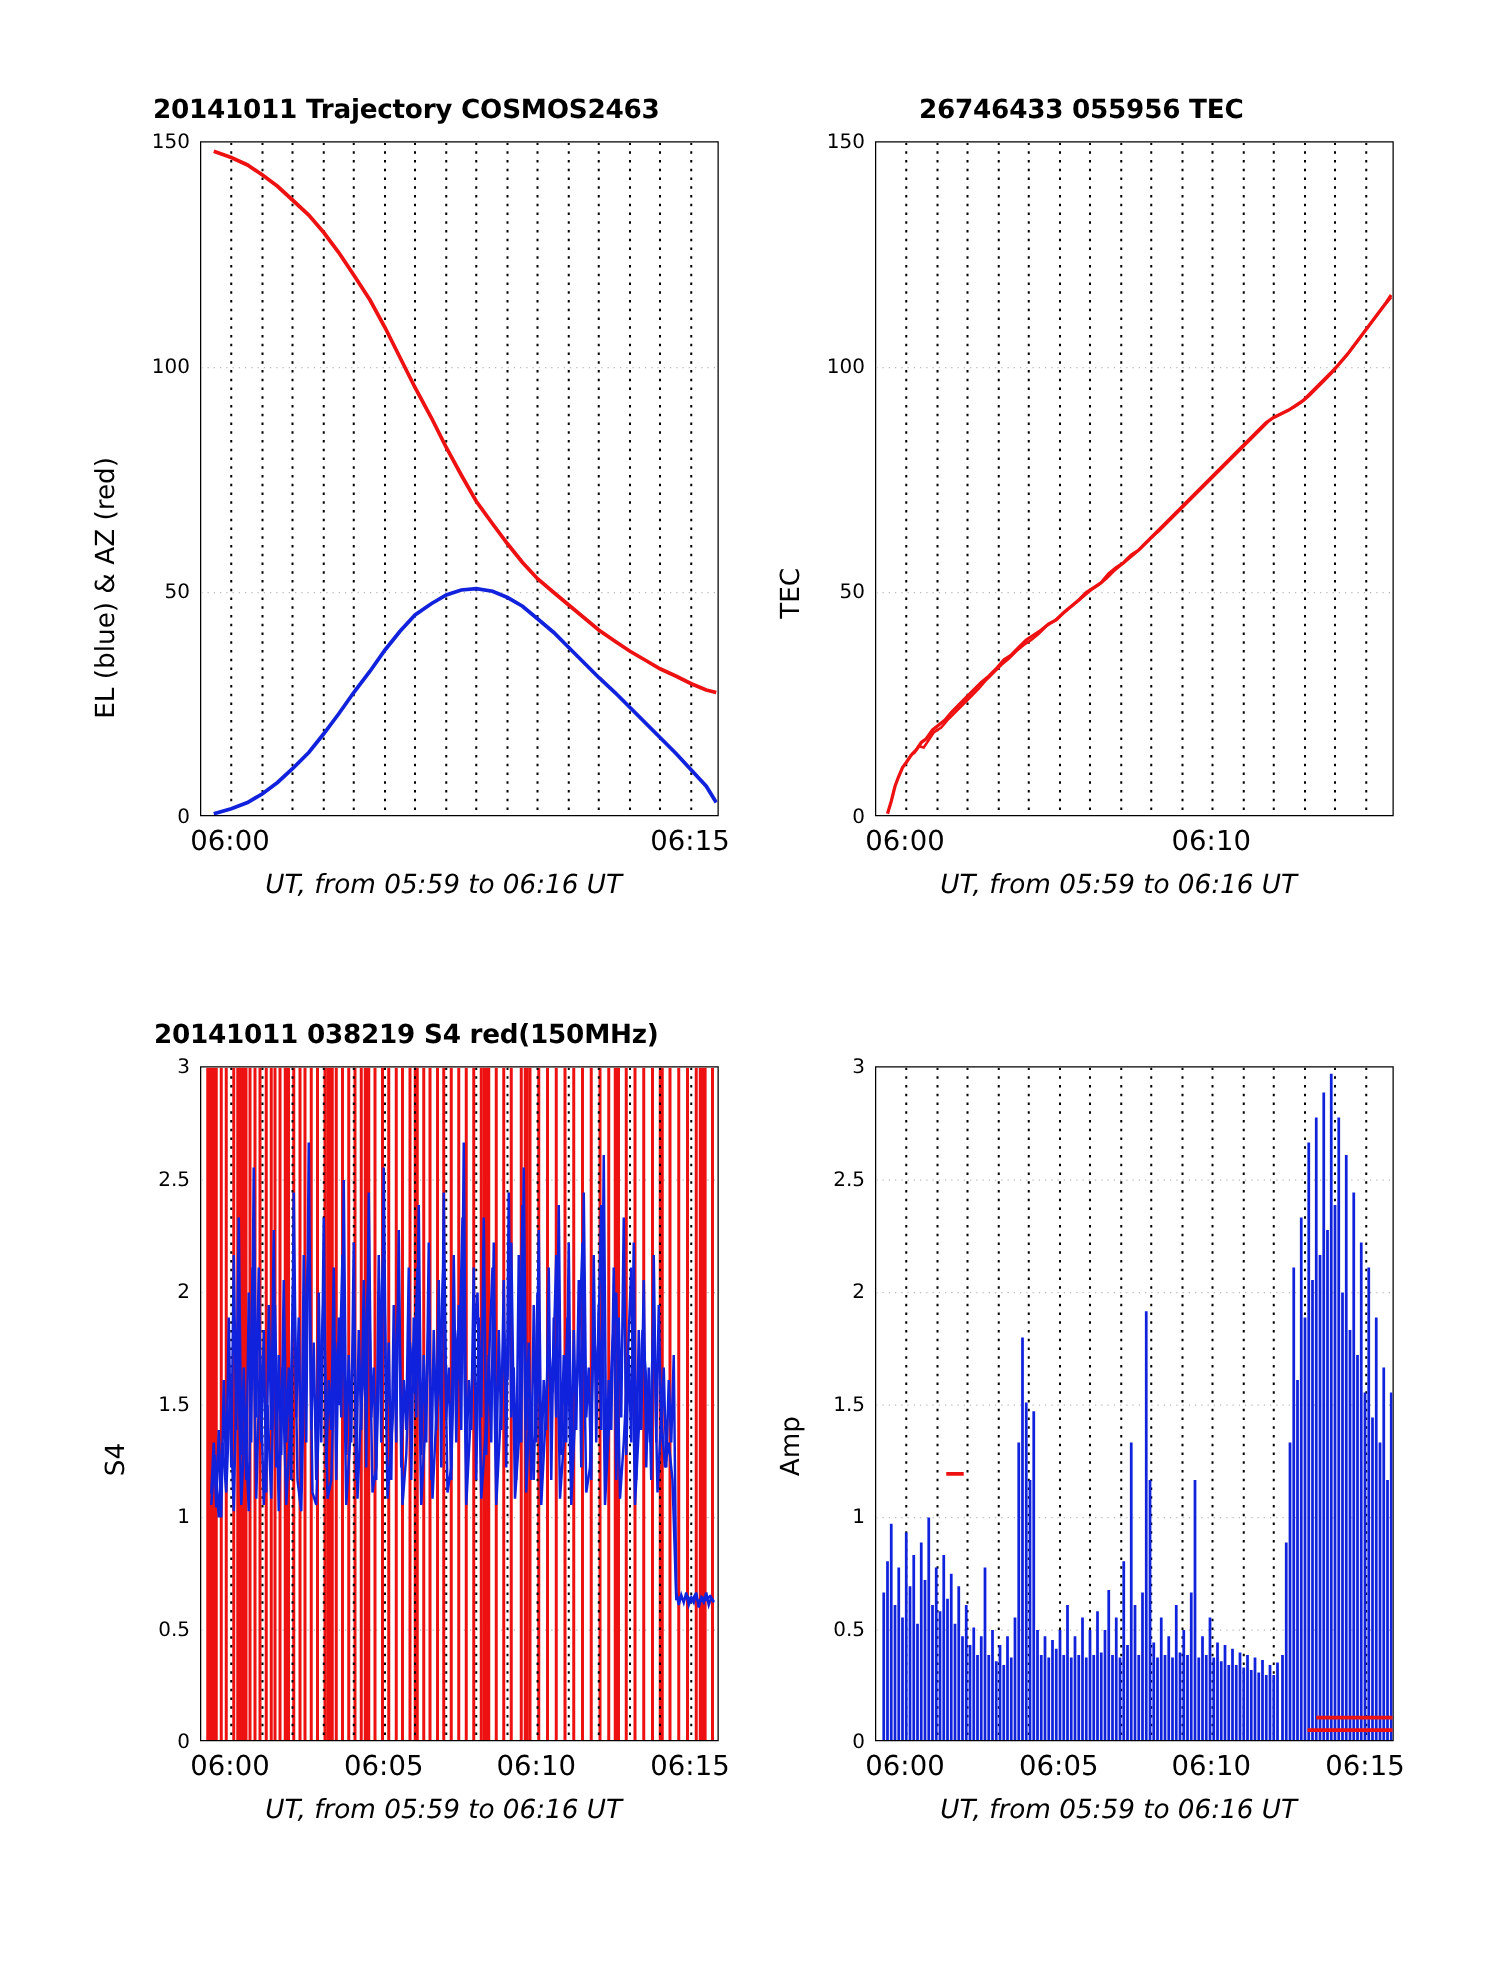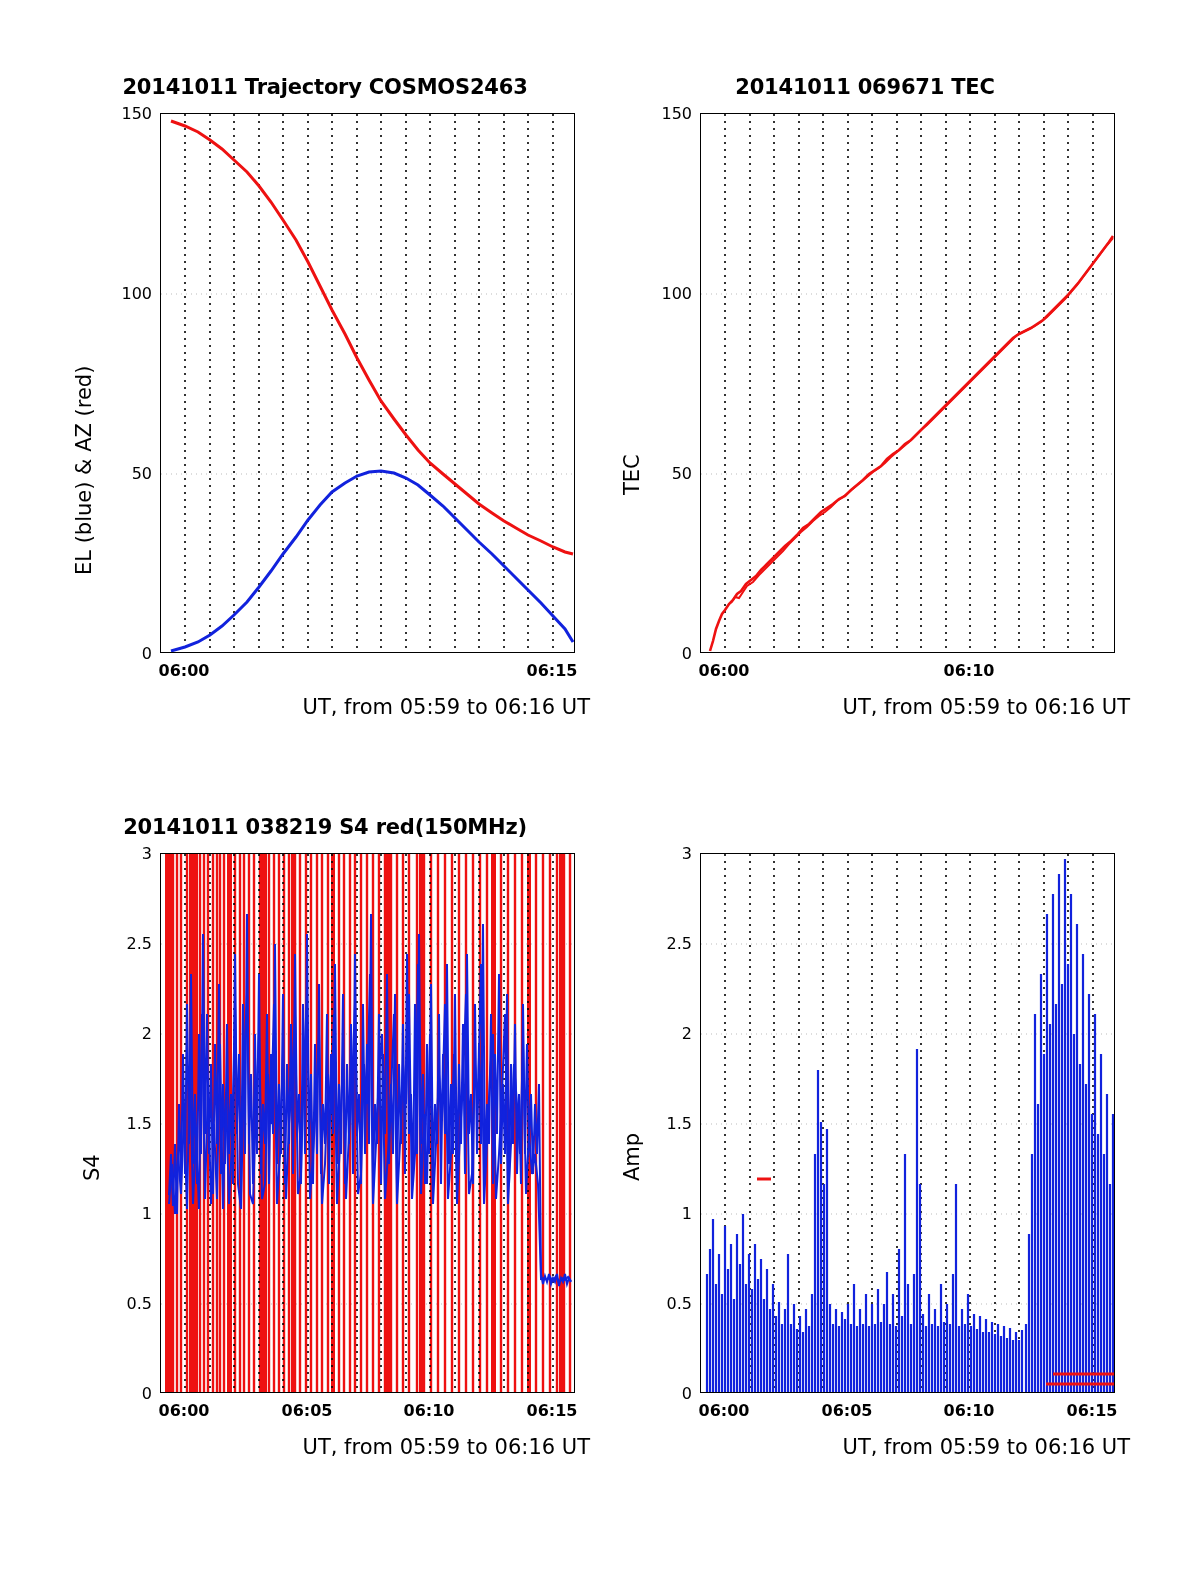--- a/index.html
+++ b/index.html
@@ -11,23 +11,23 @@
     font-size:21px;font-weight:bold;letter-spacing:-0.2px;
     white-space:nowrap;
   }
   .plotbox{position:absolute;border:1.5px solid #000;background:#fff;overflow:hidden;box-sizing:border-box;}
   .ylab{
     position:absolute;
     transform-origin:0 0;
     transform:rotate(-90deg);
     font-size:21px;white-space:nowrap;
   }
-  .xlab{position:absolute;width:100%;text-align:right;font-size:21px;white-space:nowrap;}
+  .xlab{position:absolute;width:100%;text-align:center;font-size:21px;white-space:nowrap;font-style:italic;}
   .ytick{position:absolute;right:0;font-size:16px;text-align:right;transform:translateY(-50%);white-space:nowrap;}
-  .xtick{position:absolute;font-size:16px;text-align:center;transform:translateX(-50%);white-space:nowrap;font-weight:bold;}
+  .xtick{position:absolute;font-size:22px;text-align:center;transform:translateX(-50%);white-space:nowrap;}
   .tickmark-y{position:absolute;left:-7px;width:7px;height:1.5px;background:#000;}
   .tickmark-y-r{position:absolute;right:-7px;width:7px;height:1.5px;background:#000;}
   .tickmark-x{position:absolute;bottom:-7px;width:1.5px;height:7px;background:#000;}
   .tickmark-x-t{position:absolute;top:-7px;width:1.5px;height:7px;background:#000;}
   svg{display:block;}
 </style>
 </head>
 <body>
 
 <div class="page">
@@ -85,21 +85,21 @@
     <div class="ytick" style="left:20px;width:72px;top:398px;">50</div>
     <div class="ytick" style="left:20px;width:72px;top:218px;">100</div>
     <div class="ytick" style="left:20px;width:72px;top:38px;">150</div>
 
     <div class="xtick" style="left:124px;top:586px;">06:00</div>
     <div class="xtick" style="left:492px;top:586px;">06:15</div>
     <div class="xlab" style="left:60px;width:470px;top:620px;">UT, from 05:59 to 06:16 UT</div>
   </div>
 
   <div class="panel" style="left:600px;top:75px;width:530px;height:640px;">
-    <div class="ptitle" style="top:0;left:0;">20141011 069671 TEC</div>
+    <div class="ptitle" style="top:0;left:0;">26746433 055956 TEC</div>
     <div class="ylab" style="left:20px;top:420px;">TEC</div>
 
     <div class="plotbox" style="left:100px;top:38px;width:415px;height:540px;">
       <svg width="415" height="540" viewBox="0 0 415 540" preserveAspectRatio="none">
         <g stroke="#000" stroke-width="1.6" stroke-dasharray="2,5">
           <line x1="24" y1="0" x2="24" y2="540"></line>
           <line x1="49" y1="0" x2="49" y2="540"></line>
           <line x1="73" y1="0" x2="73" y2="540"></line>
           <line x1="98" y1="0" x2="98" y2="540"></line>
           <line x1="122" y1="0" x2="122" y2="540"></line>

